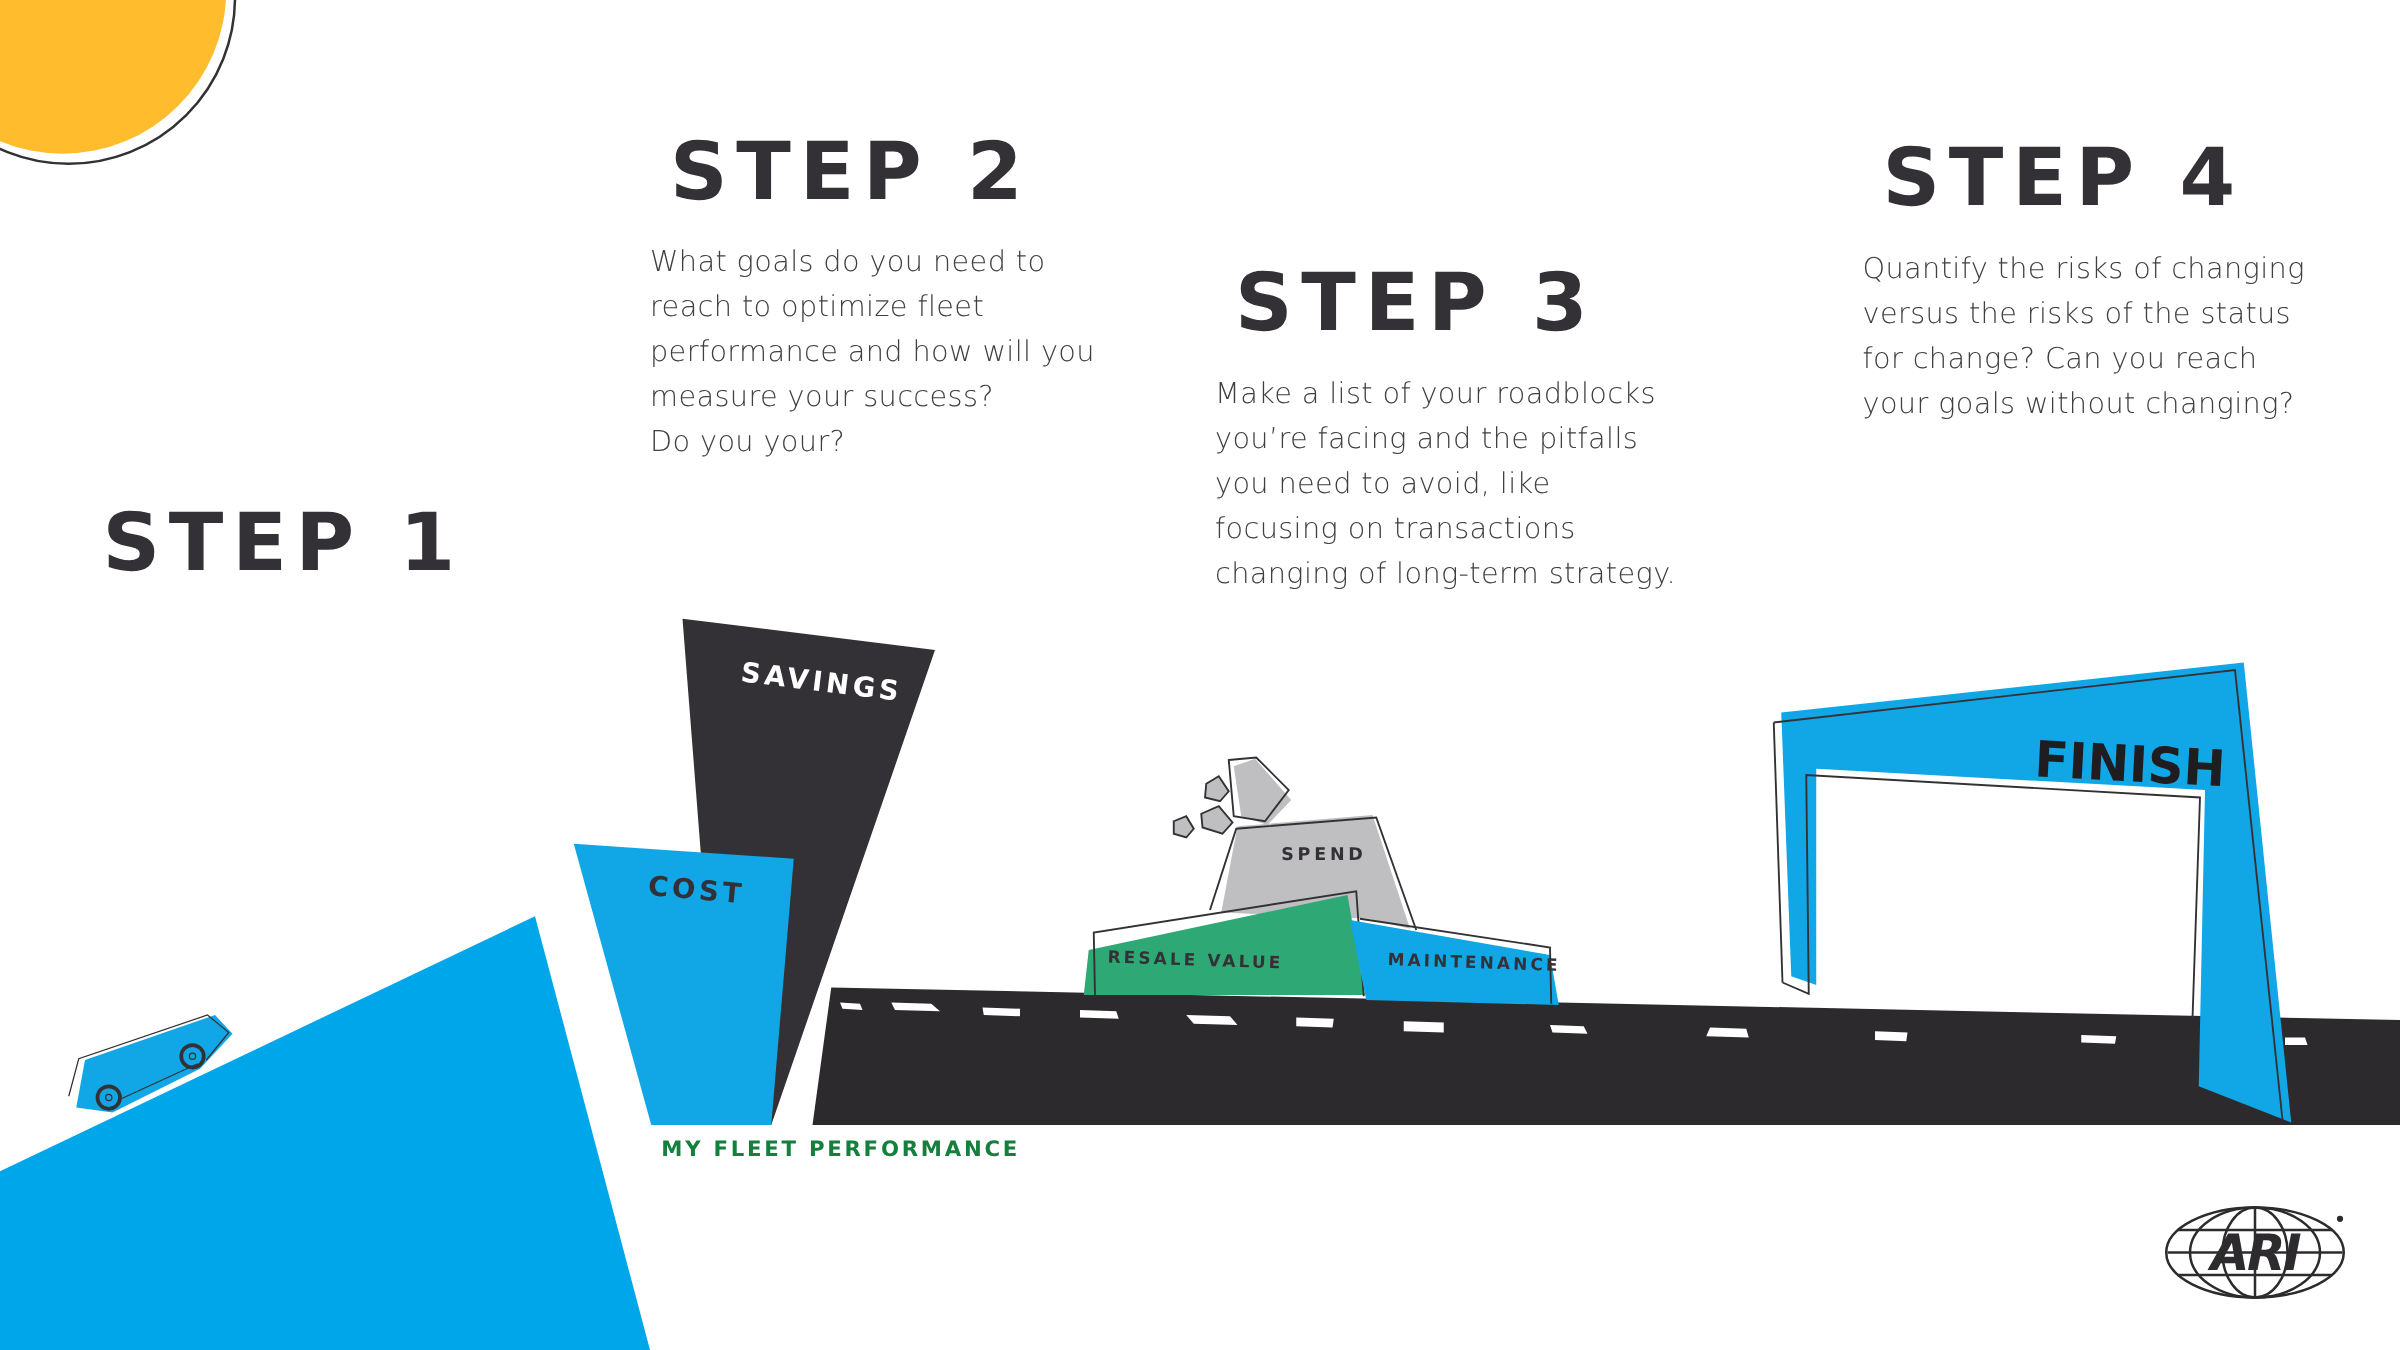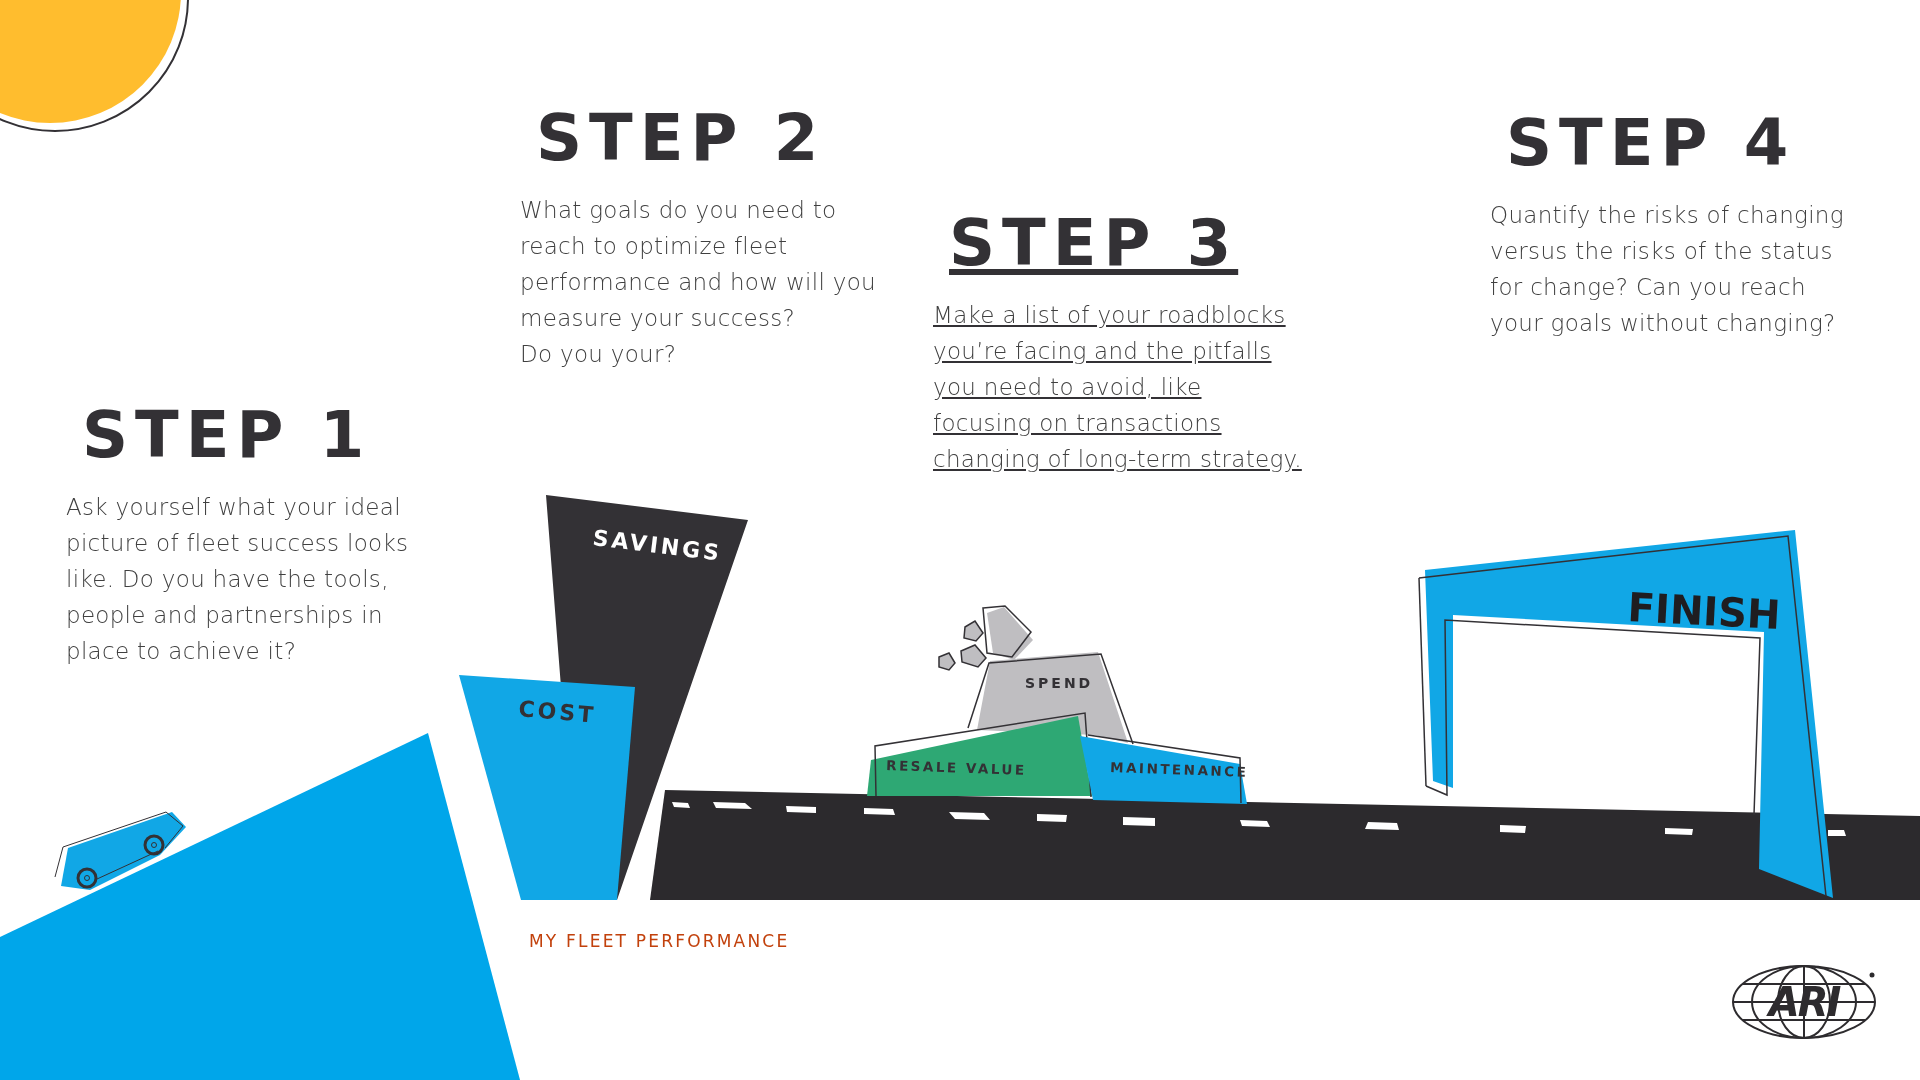--- a/index.html
+++ b/index.html
@@ -4,23 +4,23 @@
 <style>
   html, body { margin: 0; padding: 0; }
   body { width: 1920px; height: 1080px; position: relative; overflow: hidden; background: #ffffff; font-family: "Liberation Sans", "DejaVu Sans", sans-serif; color: #333135; }
   .art { position: absolute; left: 0; top: 0; width: 1920px; height: 1080px; }
   .step { position: absolute; }
   .step-title { font-family: "DejaVu Sans", sans-serif; font-weight: bold; font-size: 64px; letter-spacing: 7px; color: #333135; line-height: 64px; margin: 16px; white-space: nowrap; }
   .step-body { font-family: "DejaVu Sans", sans-serif; font-weight: 200; font-size: 23px; line-height: 36px; color: #404040; margin-top: 22px; letter-spacing: 0.3px; }
   .step-body span { display: block; white-space: nowrap; }
   #step1 { left: 66px; top: 387px; }
   #step2 { left: 520px; top: 90px; }
-  #step3 { left: 933px; top: 195px; text-decoration: underline; }
+  #step3 { left: 972px; top: 195px; }
   #step4 { left: 1490px; top: 95px; }
-  .chart-label { position: absolute; left: 529px; top: 910px; font-family: "DejaVu Sans", sans-serif; font-weight: normal; font-size: 17px; letter-spacing: 2.2px; color: #c2410c; white-space: nowrap; margin-top: 21px; }
+  .chart-label { position: absolute; left: 529px; top: 910px; font-family: "DejaVu Sans", sans-serif; font-weight: bold; font-size: 17px; letter-spacing: 2.2px; color: #15803d; white-space: nowrap; }
   .logo { position: absolute; left: 1732px; top: 962px; width: 148px; height: 80px; }
   .svg-text { font-family: "DejaVu Sans", sans-serif; font-weight: bold; }
 </style>
 </head>
 <body>
 
 <svg class="art" viewBox="0 0 1920 1080" xmlns="http://www.w3.org/2000/svg">
 
   <g>
     <circle cx="55" cy="-2" r="133" fill="none" stroke="#333135" stroke-width="2"></circle>
@@ -97,27 +97,20 @@
     <polygon points="1425,570 1795,530 1833,898 1759,869 1764,632 1453,615 1453,788 1433,781" fill="#11a7e6"></polygon>
     <polyline points="1419,578 1788,536 1826,896" fill="none" stroke="#333135" stroke-width="1.5"></polyline>
     <polyline points="1426,786 1419,578" fill="none" stroke="#333135" stroke-width="1.5"></polyline>
     <polyline points="1426,786 1447,795 1445,620 1760,638 1754,815" fill="none" stroke="#333135" stroke-width="1.5"></polyline>
     <text class="svg-text" x="1627" y="621" fill="#1f1d20" font-size="40" transform="rotate(3 1627 621)">FINISH</text>
   </g>
 </svg>
 
 <div class="step" id="step1">
   <h2 class="step-title">STEP 1</h2>
-  <div class="step-body">
-    <span>Ask yourself what your ideal</span>
-    <span>picture of fleet success looks</span>
-    <span>like. Do you have the tools,</span>
-    <span>people and partnerships in</span>
-    <span>place to achieve it?</span>
-  </div>
 </div>
 
 <div class="step" id="step2">
   <h2 class="step-title">STEP 2</h2>
   <div class="step-body">
     <span>What goals do you need to</span>
     <span>reach to optimize fleet</span>
     <span>performance and how will you</span>
     <span>measure your success?</span>
     <span>Do you your?</span>

